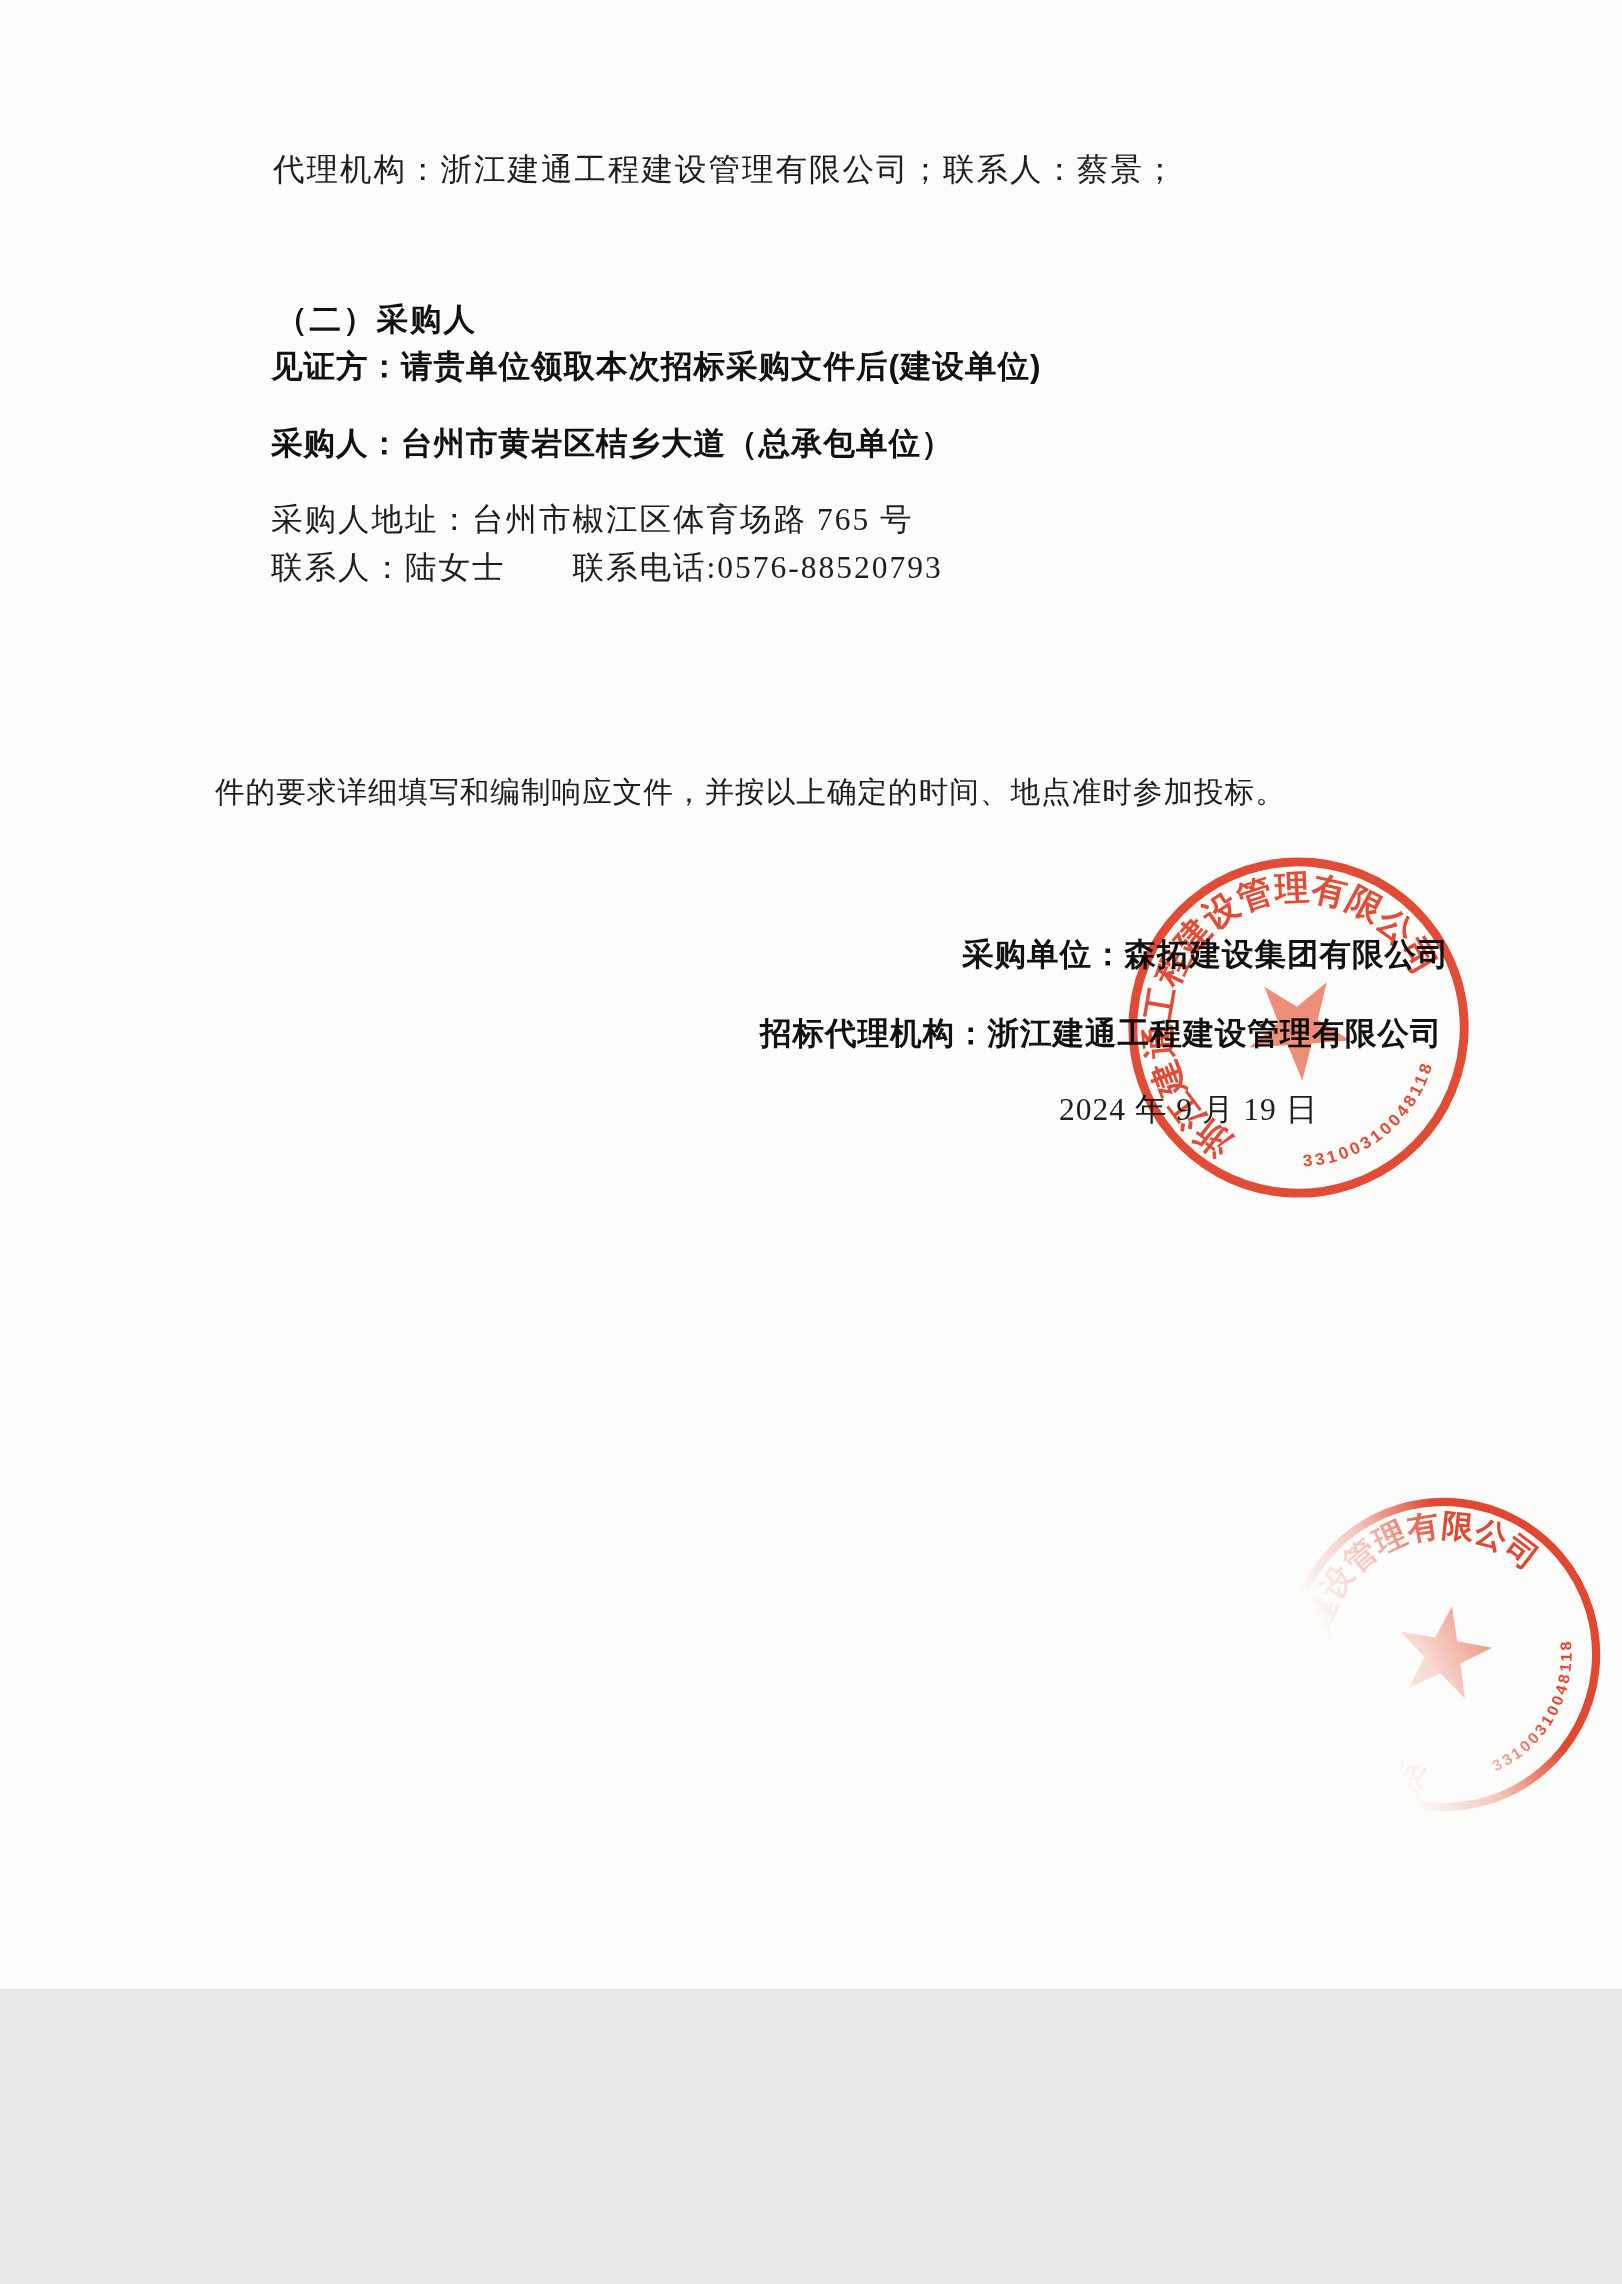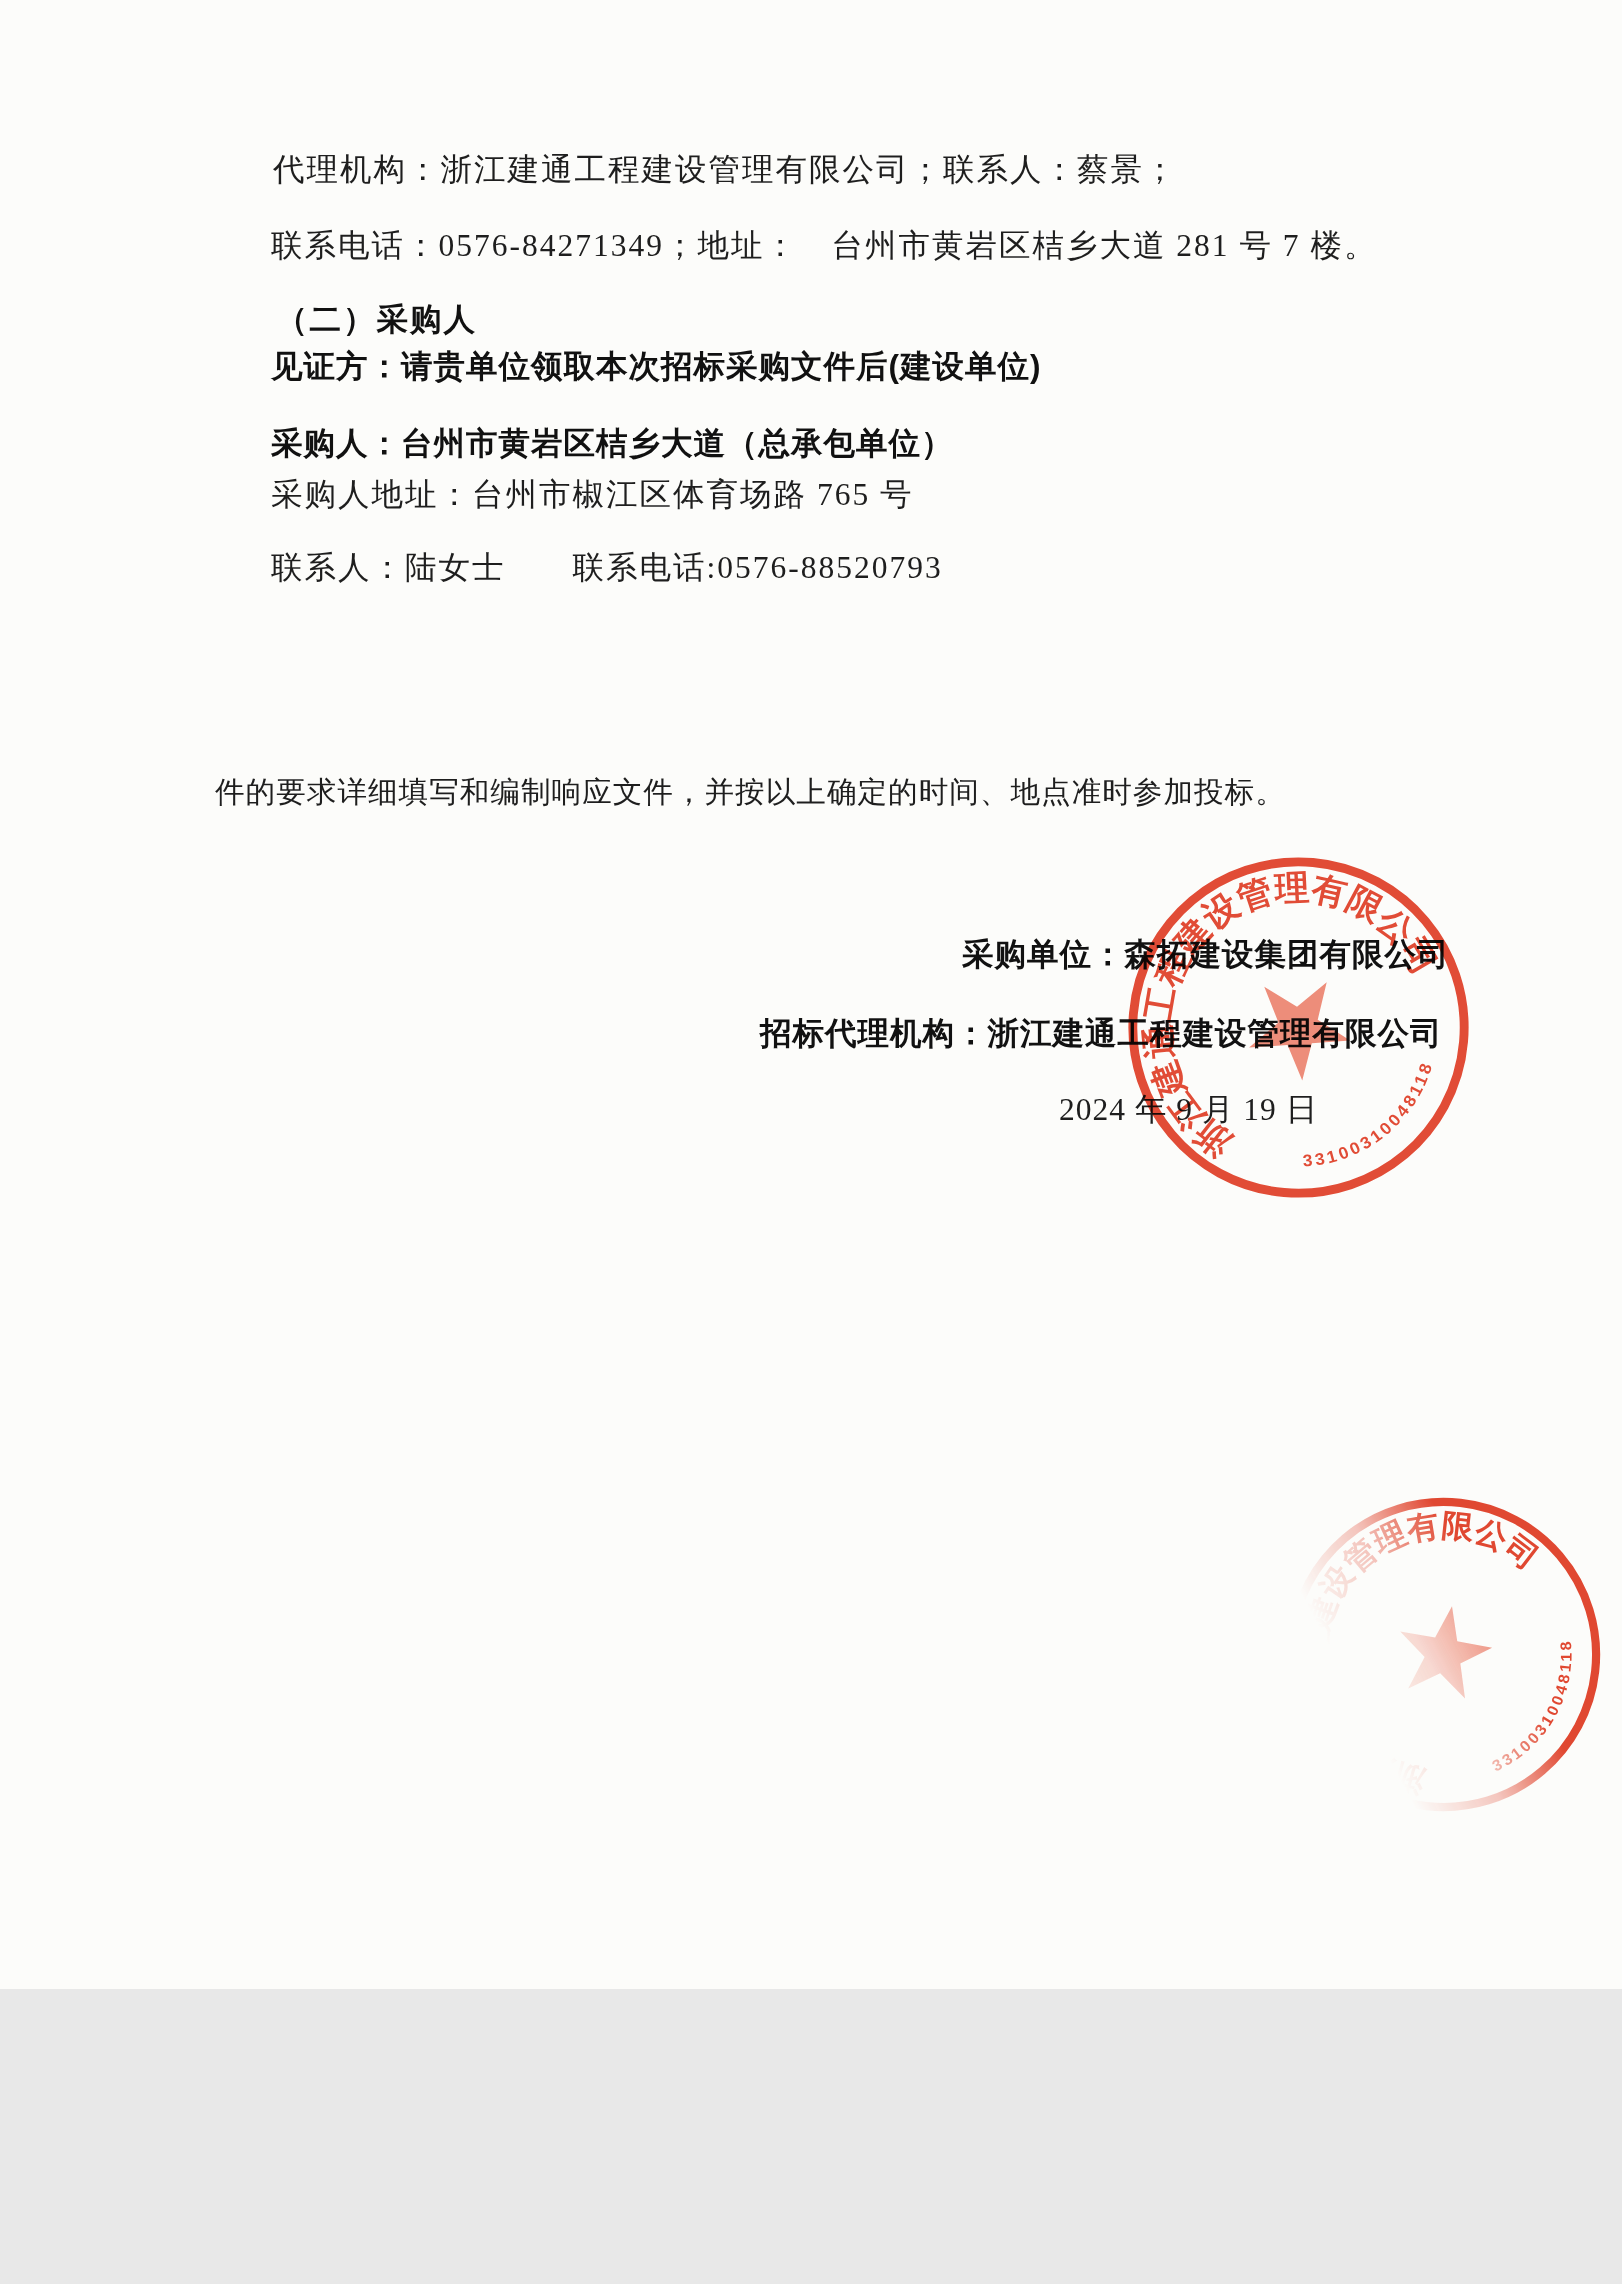--- a/index.html
+++ b/index.html
@@ -36,29 +36,28 @@
   .stamp .arc-company{font-size:35px;font-weight:bold;}
   .stamp .arc-serial{font-size:17px;font-weight:bold;letter-spacing:3px;}
 </style>
 </head>
 <body>
 
 <div class="page">
 
   <div class="tline body-text" style="left:273px;top:149px;">代理机构：浙江建通工程建设管理有限公司；联系人：蔡景；</div>
 
-  <div class="tline body-text" style="left:271px;top:225px;">联系电话：0576-84271349；地址：　台州市黄岩区桔乡大道 281 号 7 楼。</div>
 
   <div class="tline bold-serif" style="left:276px;top:299px;">（二）采购人</div>
 
   <div class="tline bold-sans" style="left:271px;top:346px;">见证方：请贵单位领取本次招标采购文件后(建设单位)</div>
 
   <div class="tline bold-sans" style="left:271px;top:423px;">采购人：台州市黄岩区桔乡大道（总承包单位）</div>
 
-  <div class="tline body-text" style="left:271px;top:474px;">采购人地址：台州市椒江区体育场路 765 号</div>
+  <div class="tline body-text" style="left:271px;top:499px;">采购人地址：台州市椒江区体育场路 765 号</div>
 
   <div class="tline body-text" style="left:271px;top:547px;">联系人：陆女士　　联系电话:0576-88520793</div>
 
 
   <div class="tline note-text" style="left:215px;top:772px;">件的要求详细填写和编制响应文件，并按以上确定的时间、地点准时参加投标。</div>
 
   <div class="tline bold-sans" style="left:962px;top:934px;">采购单位：森拓建设集团有限公司</div>
 
   <div class="tline bold-sans" style="left:760px;top:1013px;">招标代理机构：浙江建通工程建设管理有限公司</div>
 

